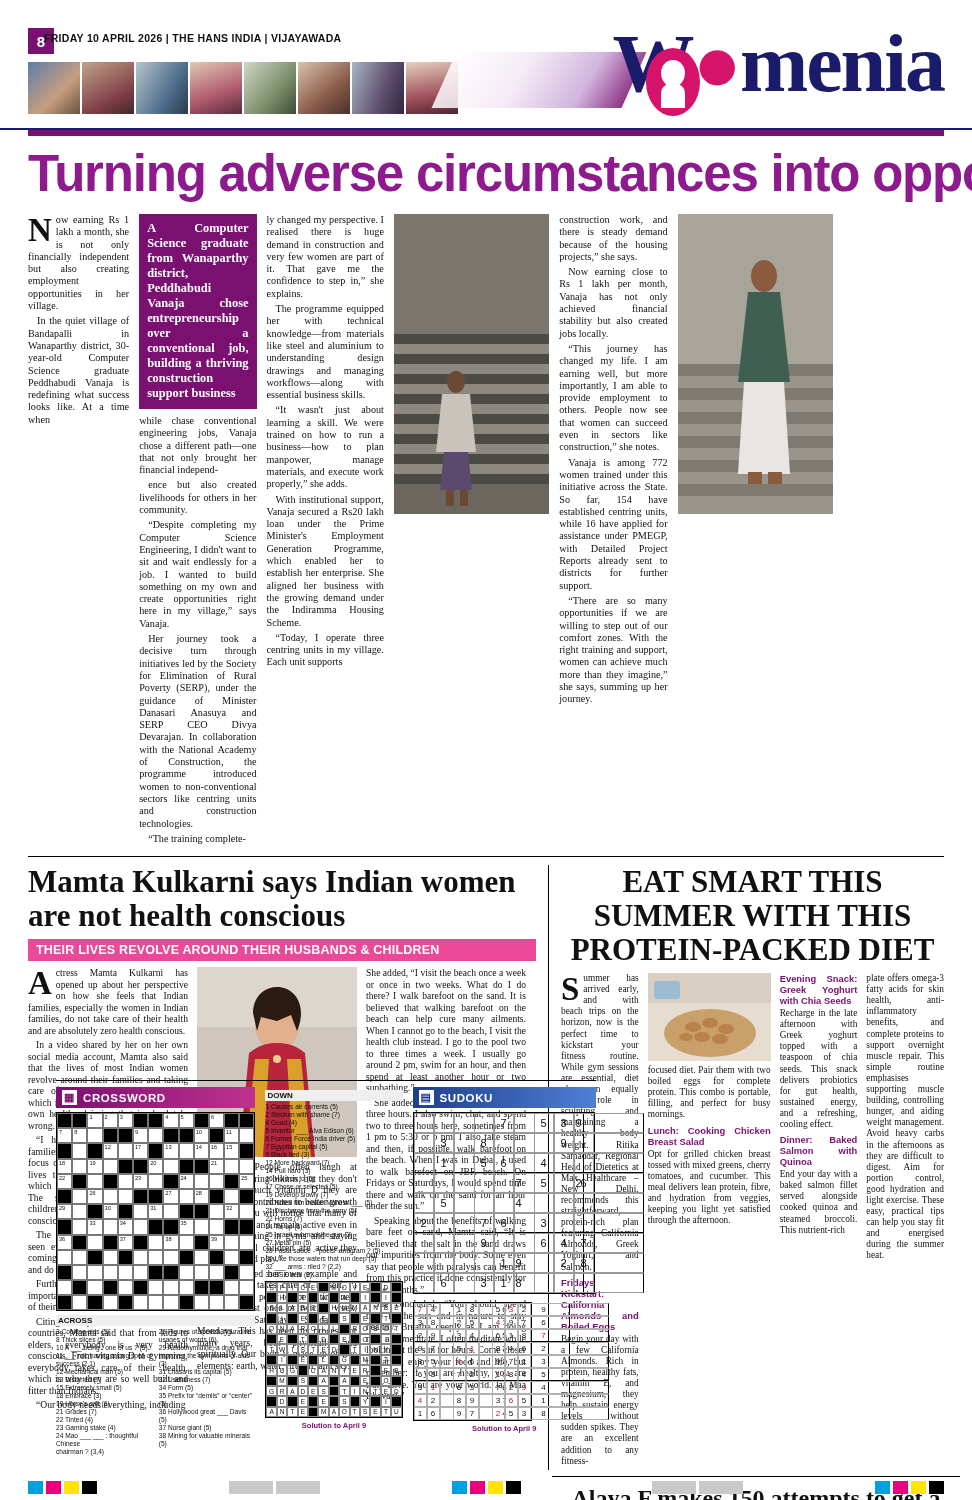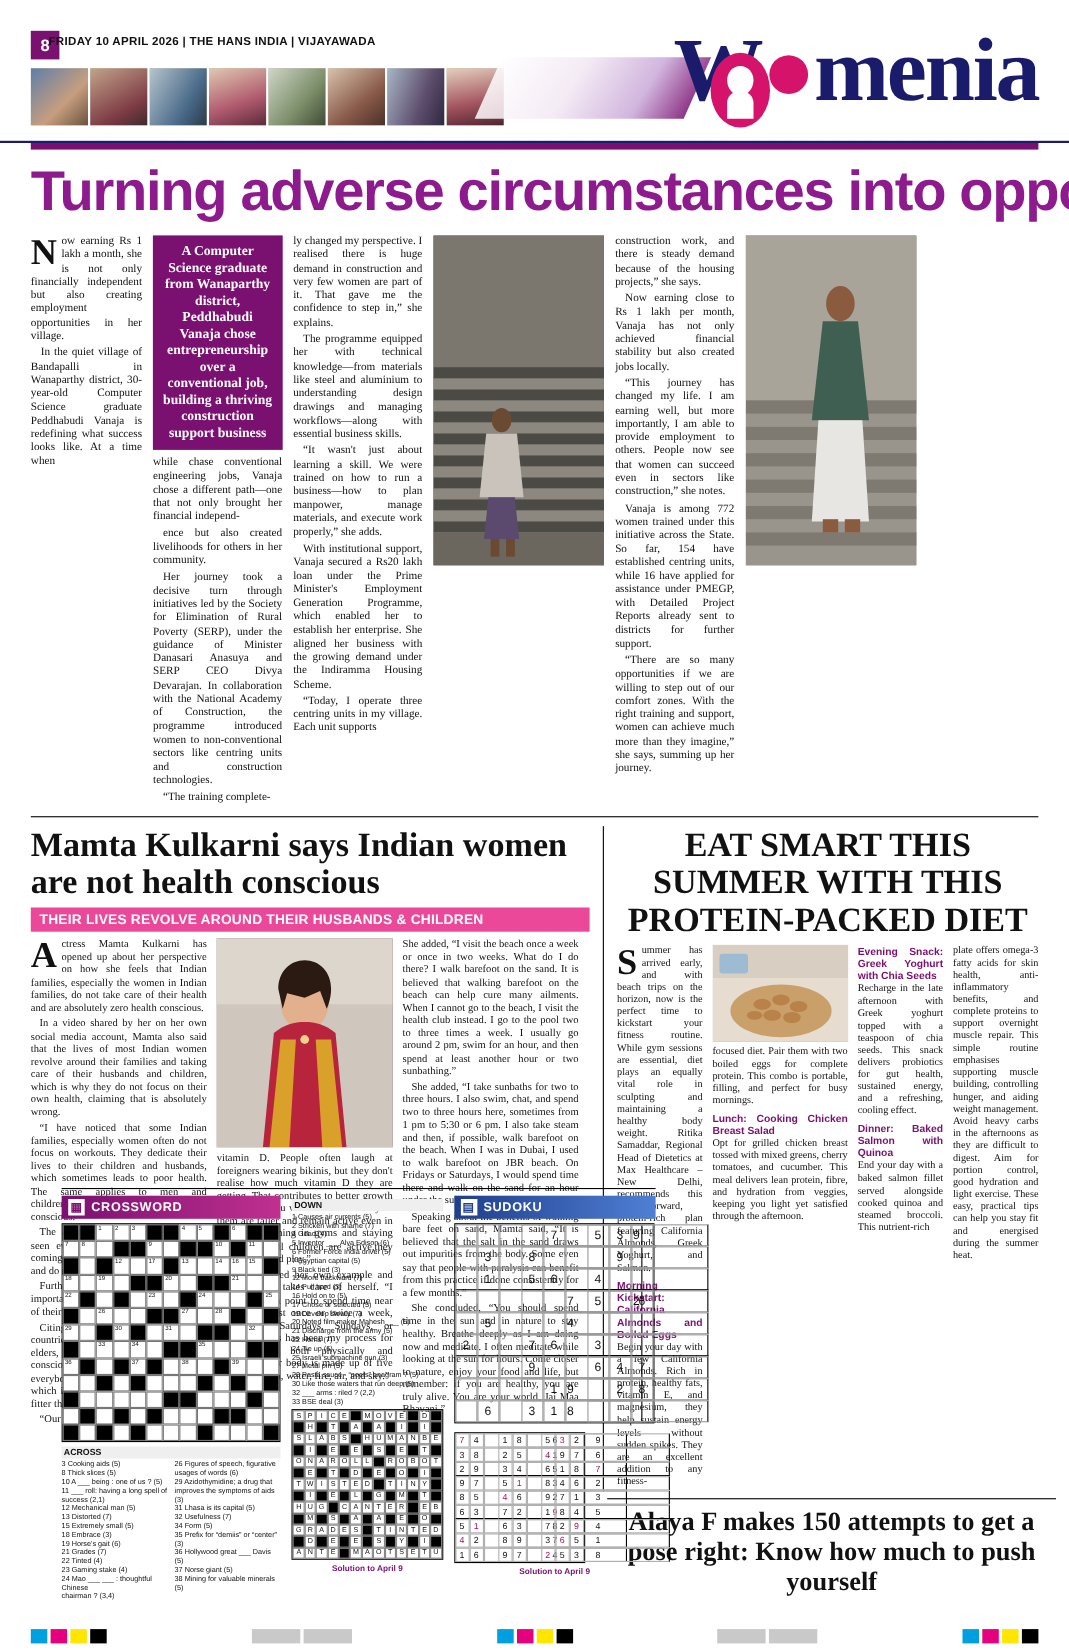--- a/index.html
+++ b/index.html
@@ -66,21 +66,21 @@
   .c3 { width:130px; }
   .c4 { width:120px; }
   .c5 { width:112px; }
   .dropcap::first-letter {
     float:left; font-size:33px; line-height:28px; padding:2px 4px 0 0;
     font-family:"Liberation Serif", serif; font-weight:bold;
   }
   .kicker {
     background:#7a1070; color:#fff; padding:7px 8px 8px 8px;
     font-family:"Liberation Serif", serif; font-weight:bold;
-    font-size:12.4px; line-height:15px; text-align:center; margin-bottom:6px;
+    font-size:12.4px; line-height:15px; margin-bottom:6px;
   }
   .lead-photo { width:172px; height:300px; position:relative; overflow:hidden; background:#6b6a66; }
   .lead-photo2 { width:172px; height:300px; position:relative; overflow:hidden; background:#8d8a84; }
 
   .hr-lead { border-top:1px solid #000; margin:8px 28px 0 28px; }
 
   
   .mid { display:flex; padding:8px 28px 0 28px; gap:12px; }
   .mid-left { width:520px; }
   .mid-right { width:396px; border-left:1px solid #000; padding-left:12px; }
@@ -210,20 +210,21 @@
 
       <div class="col c1">
         <p class="first dropcap">Now earning Rs 1 lakh a month, she is not only financially independent but also creating employment opportunities in her village.</p>
         <p>In the quiet village of Bandapalli in Wanaparthy district, 30-year-old Computer Science graduate Peddhabudi Vanaja is redefining what success looks like. At a time when</p>
       </div>
 
       <div class="col c2">
         <div class="kicker">A Computer Science graduate from Wanaparthy district, Peddhabudi Vanaja chose entrepreneurship over a conventional job, building a thriving construction support business</div>
         <p class="first">while chase conventional engineering jobs, Vanaja chose a different path—one that not only brought her financial independ-</p>
         <p>ence but also created livelihoods for others in her community.</p>
+        <p>“Despite completing my Computer Science Engineering, I didn't want to sit and wait endlessly for a job. I wanted to build something on my own and create opportunities right here in my village,” says Vanaja.</p>
         <p>Her journey took a decisive turn through initiatives led by the Society for Elimination of Rural Poverty (SERP), under the guidance of Minister Danasari Anasuya and SERP CEO Divya Devarajan. In collaboration with the National Academy of Construction, the programme introduced women to non-conventional sectors like centring units and construction technologies.</p>
         <p>“The training complete-</p>
       </div>
 
       <div class="col c3">
         <p class="first">ly changed my perspective. I realised there is huge demand in construction and very few women are part of it. That gave me the confidence to step in,” she explains.</p>
         <p>The programme equipped her with technical knowledge—from materials like steel and aluminium to understanding design drawings and managing workflows—along with essential business skills.</p>
         <p>“It wasn't just about learning a skill. We were trained on how to run a business—how to plan manpower, manage materials, and execute work properly,” she adds.</p>
         <p>With institutional support, Vanaja secured a Rs20 lakh loan under the Prime Minister's Employment Generation Programme, which enabled her to establish her enterprise. She aligned her business with the growing demand under the Indiramma Housing Scheme.</p>
         <p>“Today, I operate three centring units in my village. Each unit supports</p>
@@ -342,21 +343,21 @@
         </div>
       </div>
     </div>
 
     <div class="mid-right">
       <div class="h2 center">EAT SMART THIS SUMMER WITH THIS PROTEIN-PACKED DIET</div>
 
       <div class="rcols">
         <div class="rc">
           <p class="first dropcap">Summer has arrived early, and with beach trips on the horizon, now is the perfect time to kickstart your fitness routine. While gym sessions are essential, diet plays an equally vital role in sculpting and maintaining a healthy body weight. Ritika Samaddar, Regional Head of Dietetics at Max Healthcare – New Delhi, recommends this straightforward, protein-rich plan featuring California Almonds, Greek Yoghurt, and Salmon.</p>
-          <div class="rsub">Morning Kickstart: California Almonds and Boiled Eggs</div>
+          <div class="rsub">Fridays Kickstart: California Almonds and Boiled Eggs</div>
           <p class="first">Begin your day with a few California Almonds. Rich in protein, healthy fats, vitamin E, and magnesium, they help sustain energy levels without sudden spikes. They are an excellent addition to any fitness-</p>
         </div>
 
         <div class="rc">
           <div class="food-photo">
             <svg viewBox="0 0 123 88" width="123" height="88">
               <rect width="123" height="88" fill="#e6dcd0"></rect>
               <rect x="0" y="0" width="123" height="30" fill="#d8cfc2"></rect>
               <ellipse cx="62" cy="60" rx="46" ry="24" fill="#c9a06a"></ellipse>
               <g fill="#b8824a">

